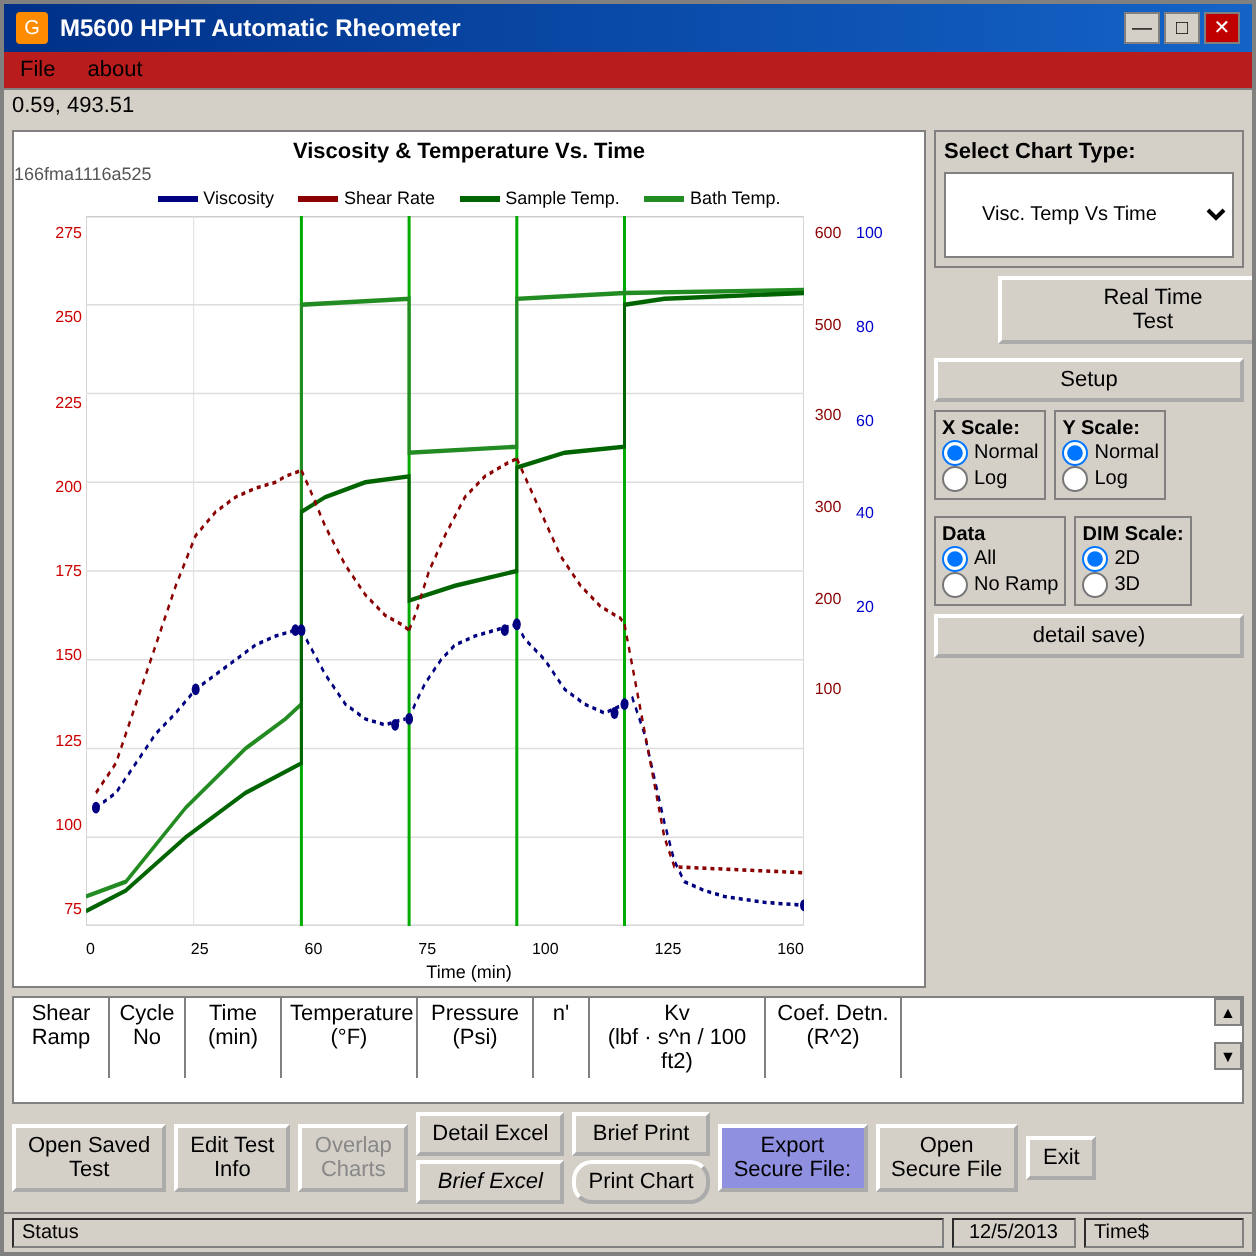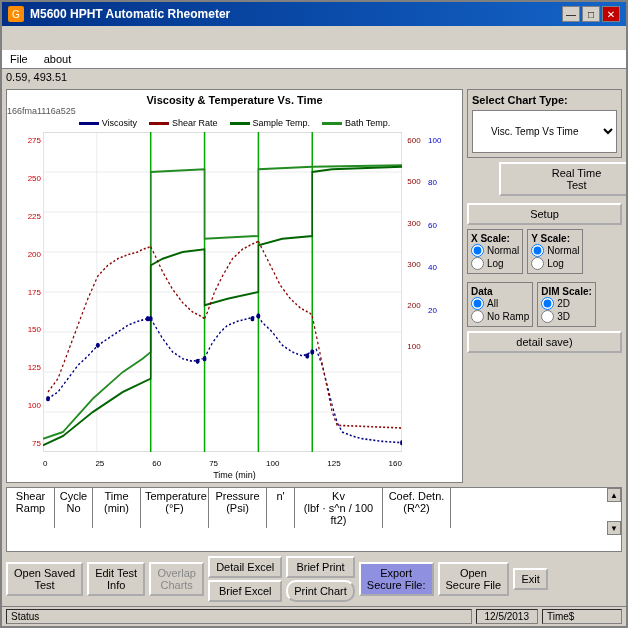--- a/index.html
+++ b/index.html
@@ -60,27 +60,26 @@
       border: 1px solid #808080;
       display: flex;
       align-items: center;
       justify-content: center;
       font-size: 10px;
       cursor: pointer;
       color: black;
     }
     .title-btn.close { background: #c00000; color: white; }
     .menu-bar {
-      background: #ffffff;
+      background: #b91c1c;
       padding: 2px 4px;
       display: flex;
       gap: 8px;
       border-bottom: 1px solid #808080;
       flex-shrink: 0;
-      margin-top: 24px;
     }
     .menu-item {
       padding: 1px 4px;
       cursor: pointer;
       font-size: 11px;
     }
     .coords {
       font-size: 11px;
       padding: 2px 4px;
       flex-shrink: 0;
@@ -189,21 +188,21 @@
       border: 1px solid #808080;
       padding: 3px;
     }
     .bottom-area {
       flex-shrink: 0;
     }
     .table-area {
       background: white;
       border: 1px solid #808080;
       margin: 0 4px;
-      height: 65px;
+      height: 54px;
       overflow: hidden;
       position: relative;
     }
     .th {
       padding: 2px 4px;
       border-right: 1px solid #808080;
       text-align: center;
       flex-shrink: 0;
     }
     .button-bar {
@@ -508,21 +507,21 @@
       </div>
 
     </div>
 
     <div class="button-bar">
       <button class="btn" style="min-width:60px;">Open Saved<br>Test</button>
       <button class="btn" style="min-width:55px;">Edit Test<br>Info</button>
       <button class="btn" style="min-width:55px; color:#888;">Overlap<br>Charts</button>
       <div class="btn-group">
         <button class="btn" style="min-width:65px;text-align:right;">Detail Excel</button>
-        <button class="btn" style="min-width:65px;">Brief Excel</button>
+        <button class="btn" style="min-width:65px;font-style:italic;">Brief Excel</button>
       </div>
       <div class="btn-group">
         <button class="btn" style="min-width:60px;">Brief Print</button>
         <button class="btn" style="min-width:60px;border-radius:10px;">Print Chart</button>
       </div>
       <button class="btn export-btn" style="min-width:65px; background:#9090e0;">Export<br>Secure File:</button>
       <button class="btn" style="min-width:60px;">Open<br>Secure  File</button>
       <button class="btn" style="min-width:35px;">Exit</button>
     </div>
 

